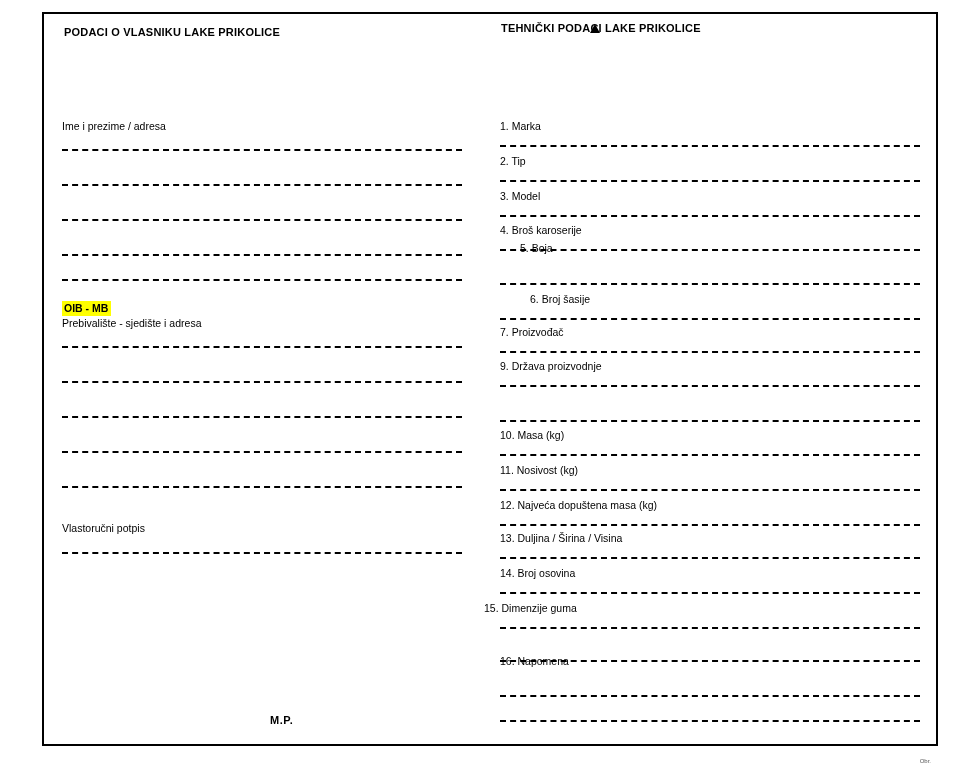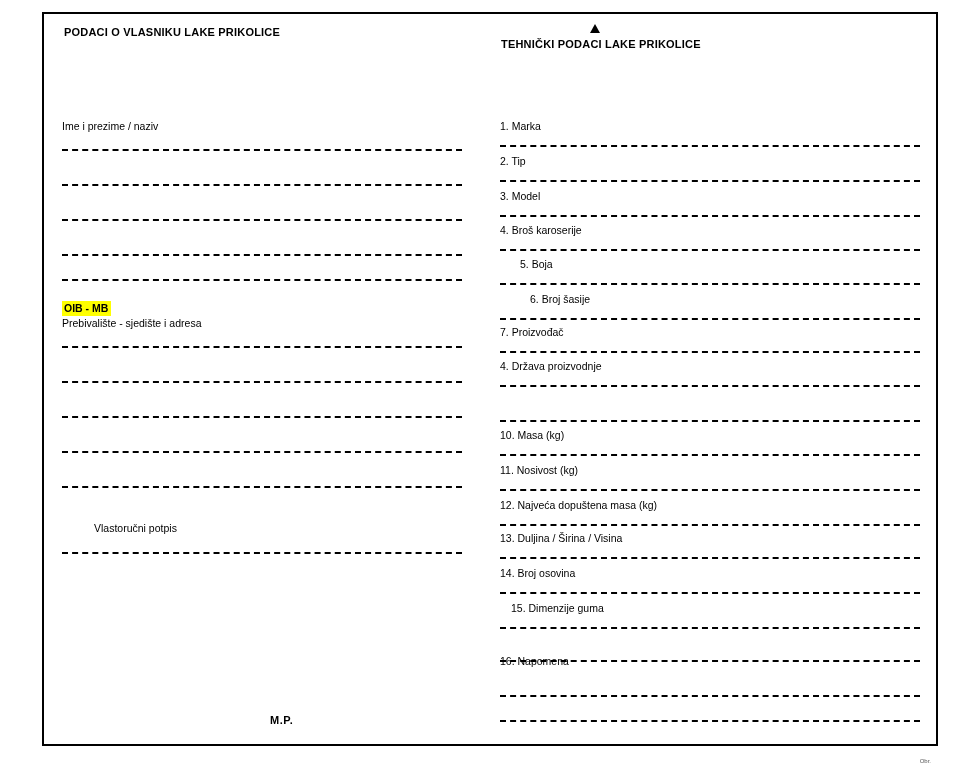--- a/index.html
+++ b/index.html
@@ -54,21 +54,21 @@
     white-space: nowrap;
     color: #000;
     filter: blur(0.55px);
   }
   .head-left {
     left: 20px;
     top: 12px;
   }
   .head-right {
     left: 17px;
-    top: 24px;
+    top: 8px;
   }
   .lbl {
     position: absolute;
     font-size: 10.5px;
     white-space: nowrap;
     color: #000;
     filter: blur(0.55px);
   }
   .dashrow {
     position: absolute;
@@ -123,39 +123,39 @@
 <body>
 
 <div class="page">
   <div class="doc-frame">
 
     <div class="arrow-mark"></div>
 
     <div class="col col-left">
       <div class="col-head head-left">PODACI O VLASNIKU LAKE PRIKOLICE</div>
 
-      <div class="lbl" style="left:18px; top:106px;">Ime i prezime / naziv</div>
+      <div class="lbl" style="left:18px; top:106px;">Ime i prezime / adresa</div>
 
       <div class="dashrow dash-left" style="top:135px;"></div>
       <div class="dashrow dash-left" style="top:170px;"></div>
       <div class="dashrow dash-left" style="top:205px;"></div>
       <div class="dashrow dash-left" style="top:240px;"></div>
       <div class="dashrow dash-left" style="top:265px;"></div>
 
       <div class="highlight" style="left:18px; top:287px;">OIB - MB</div>
 
       <div class="lbl" style="left:18px; top:303px;">Prebivalište - sjedište i adresa</div>
 
       <div class="dashrow dash-left" style="top:332px;"></div>
       <div class="dashrow dash-left" style="top:367px;"></div>
       <div class="dashrow dash-left" style="top:402px;"></div>
       <div class="dashrow dash-left" style="top:437px;"></div>
       <div class="dashrow dash-left" style="top:472px;"></div>
 
-      <div class="lbl" style="left:18px; top:508px;margin-left:32px;">Vlastoručni potpis</div>
+      <div class="lbl" style="left:18px; top:508px;">Vlastoručni potpis</div>
 
       <div class="dashrow dash-left" style="top:538px;"></div>
 
       <div class="mp" style="left:186px; top:700px;padding-left:40px;">M.P.</div>
     </div>
 
     <div class="col col-right">
       <div class="col-head head-right">TEHNIČKI PODACI LAKE PRIKOLICE</div>
 
       <div class="lbl" style="left:16px; top:106px;">1. Marka</div>
@@ -163,50 +163,50 @@
 
       <div class="lbl" style="left:16px; top:141px;">2. Tip</div>
       <div class="dashrow dash-right" style="top:166px;"></div>
 
       <div class="lbl" style="left:16px; top:176px;">3. Model</div>
       <div class="dashrow dash-right" style="top:201px;"></div>
 
       <div class="lbl" style="left:16px; top:210px;">4. Broš karoserije</div>
       <div class="dashrow dash-right" style="top:235px;"></div>
 
-      <div class="lbl" style="left:16px; top:244px;padding-left:20px;">5. Boja</div>
+      <div class="lbl" style="left:16px; top:228px;padding-left:20px;">5. Boja</div>
       <div class="dashrow dash-right" style="top:269px;"></div>
 
       <div class="lbl" style="left:16px; top:279px;padding-left:30px;">6. Broj šasije</div>
       <div class="dashrow dash-right" style="top:304px;"></div>
 
       <div class="lbl" style="left:16px; top:312px;">7. Proizvođač</div>
       <div class="dashrow dash-right" style="top:337px;"></div>
 
-      <div class="lbl" style="left:16px; top:346px;">4. Država proizvodnje</div>
+      <div class="lbl" style="left:16px; top:346px;">9. Država proizvodnje</div>
       <div class="dashrow dash-right" style="top:371px;"></div>
 
       <div class="dashrow dash-right" style="top:406px;"></div>
 
       <div class="lbl" style="left:16px; top:415px;">10. Masa (kg)</div>
       <div class="dashrow dash-right" style="top:440px;"></div>
 
       <div class="lbl" style="left:16px; top:450px;">11. Nosivost (kg)</div>
       <div class="dashrow dash-right" style="top:475px;"></div>
 
       <div class="lbl" style="left:16px; top:485px;">12. Najveća dopuštena masa (kg)</div>
       <div class="dashrow dash-right" style="top:510px;"></div>
 
       <div class="lbl" style="left:16px; top:518px;">13. Duljina / Širina / Visina</div>
       <div class="dashrow dash-right" style="top:543px;"></div>
 
       <div class="lbl" style="left:16px; top:553px;">14. Broj osovina</div>
       <div class="dashrow dash-right" style="top:578px;"></div>
 
-      <div class="lbl" style="left:27px; top:588px;text-align:right;">15. Dimenzije guma</div>
+      <div class="lbl" style="left:0; top:588px;text-align:right;">15. Dimenzije guma</div>
       <div class="dashrow dash-right" style="top:613px;"></div>
 
       <div class="lbl" style="left:16px; top:641px;">16. Napomena</div>
       <div class="dashrow dash-right" style="top:646px;"></div>
 
       <div class="dashrow dash-right" style="top:681px;"></div>
       <div class="dashrow dash-right" style="top:706px;"></div>
     </div>
 
   </div>

